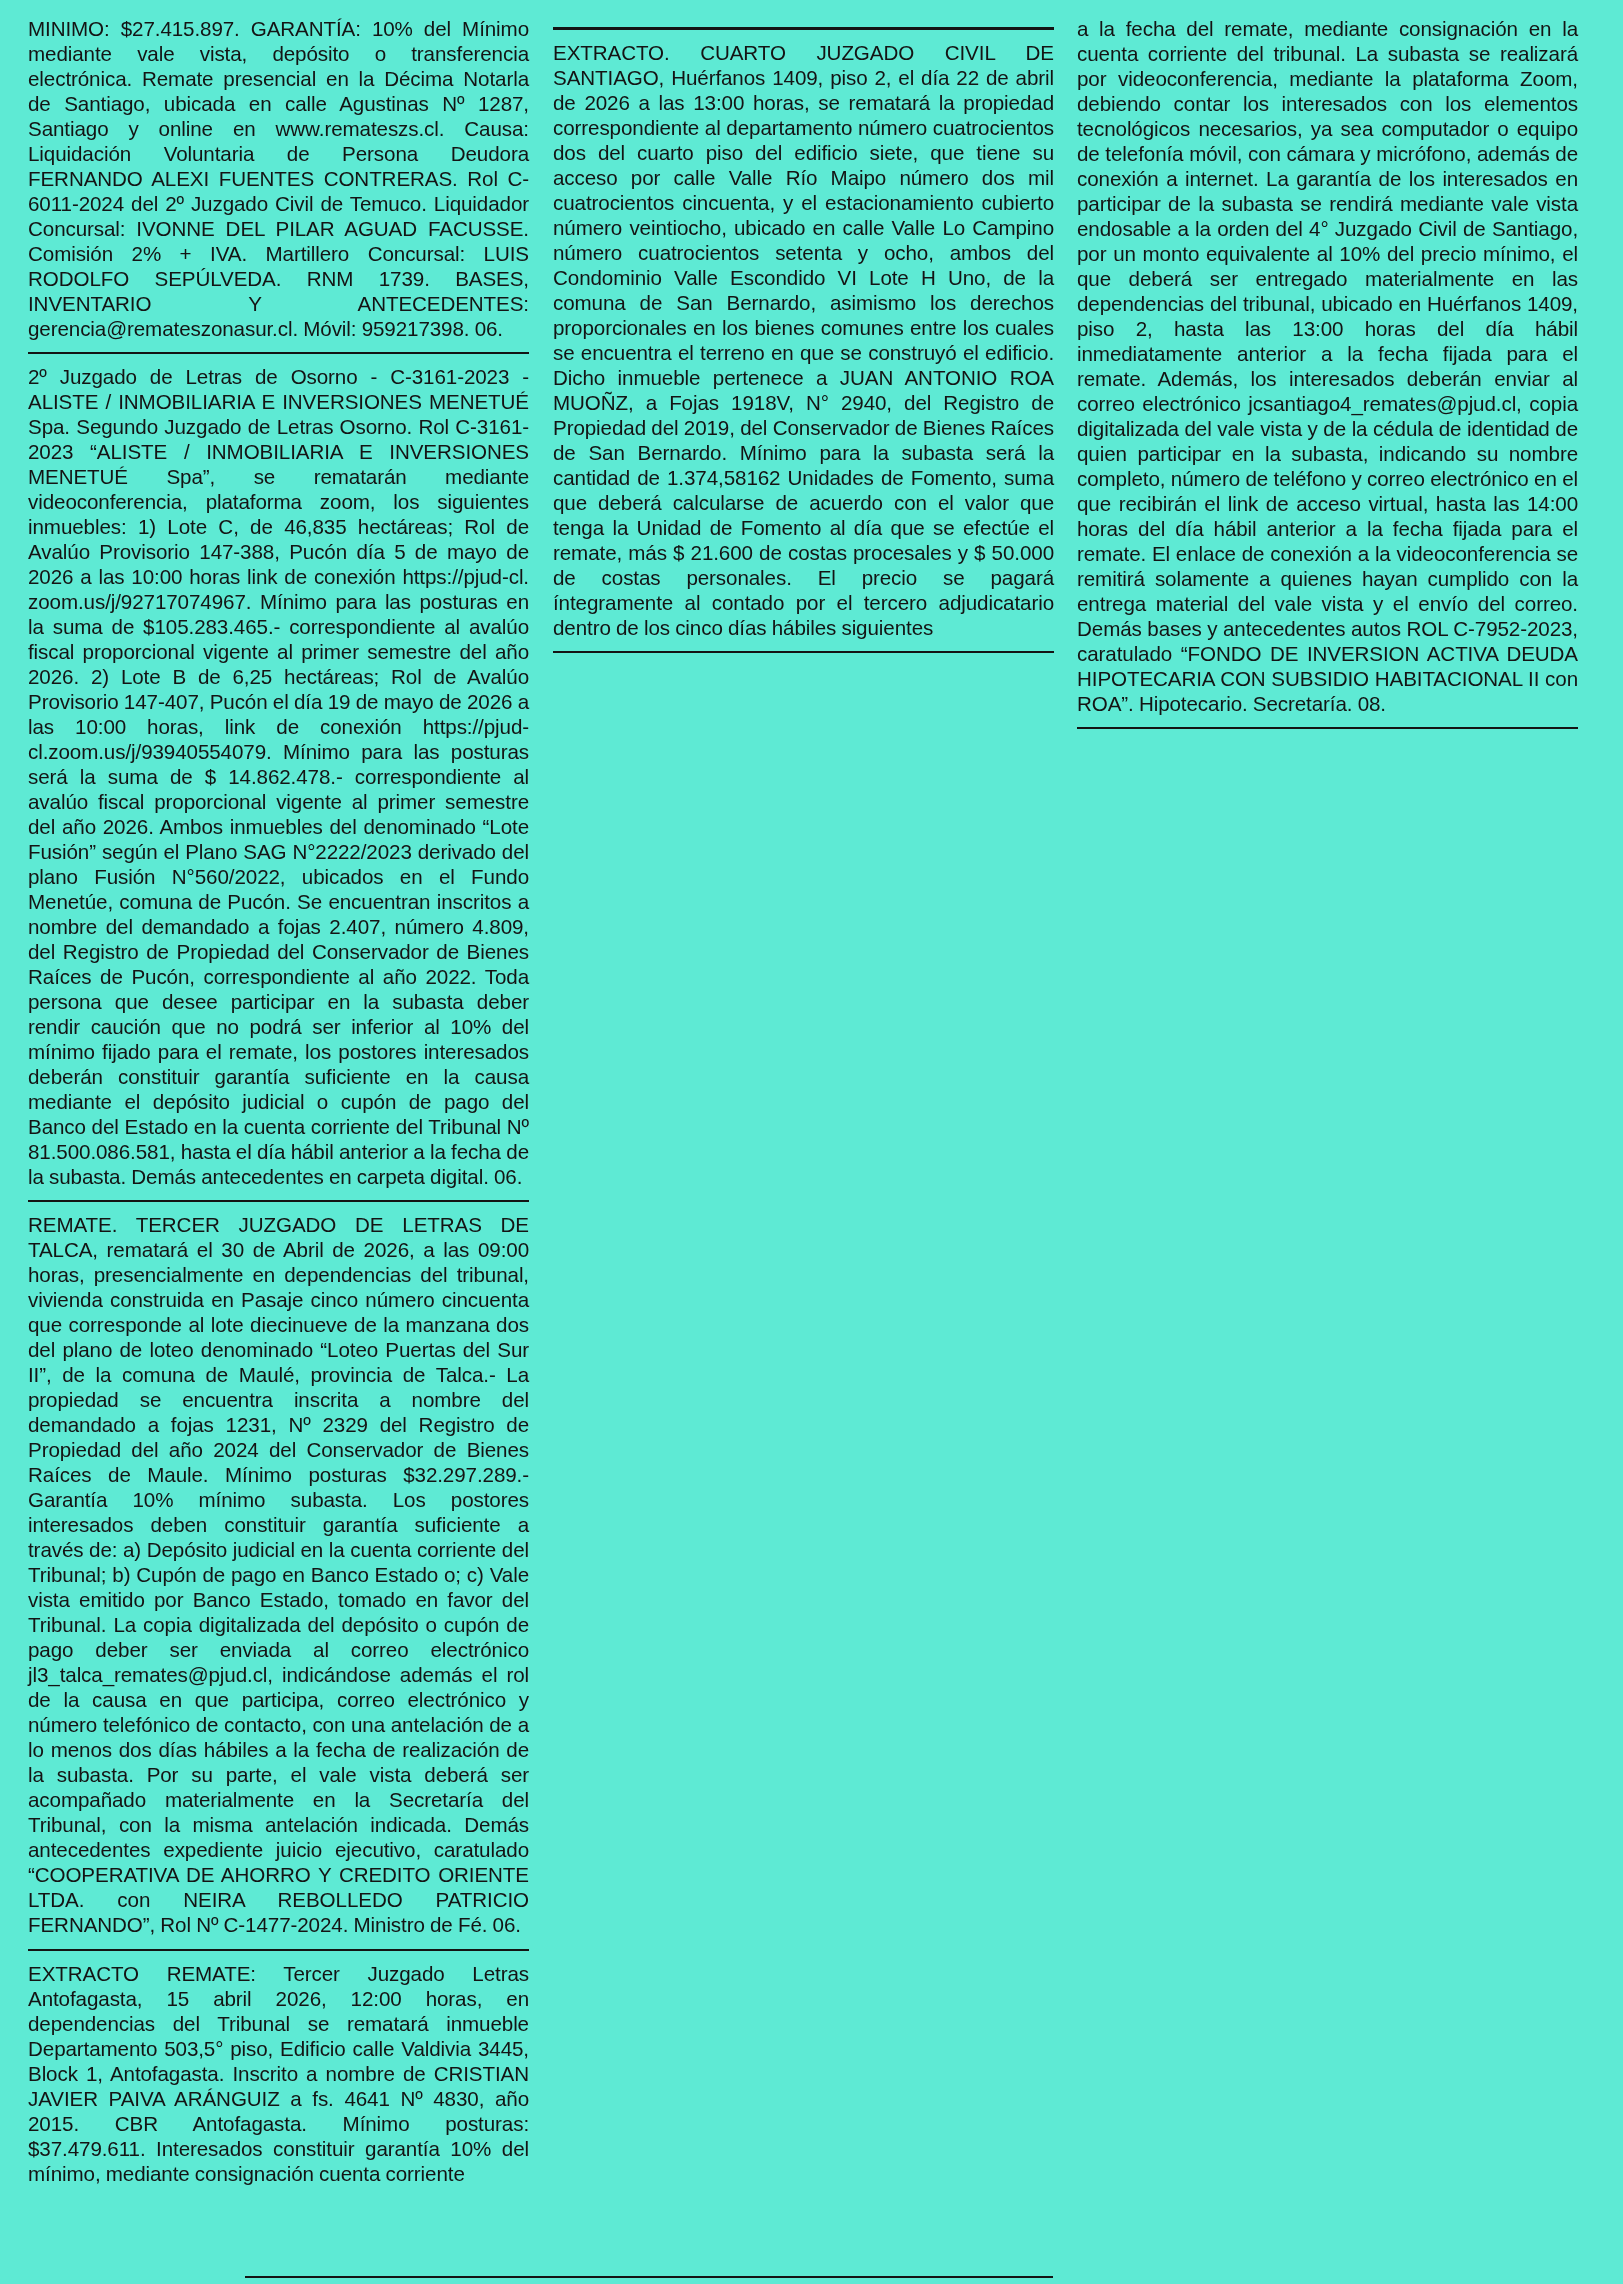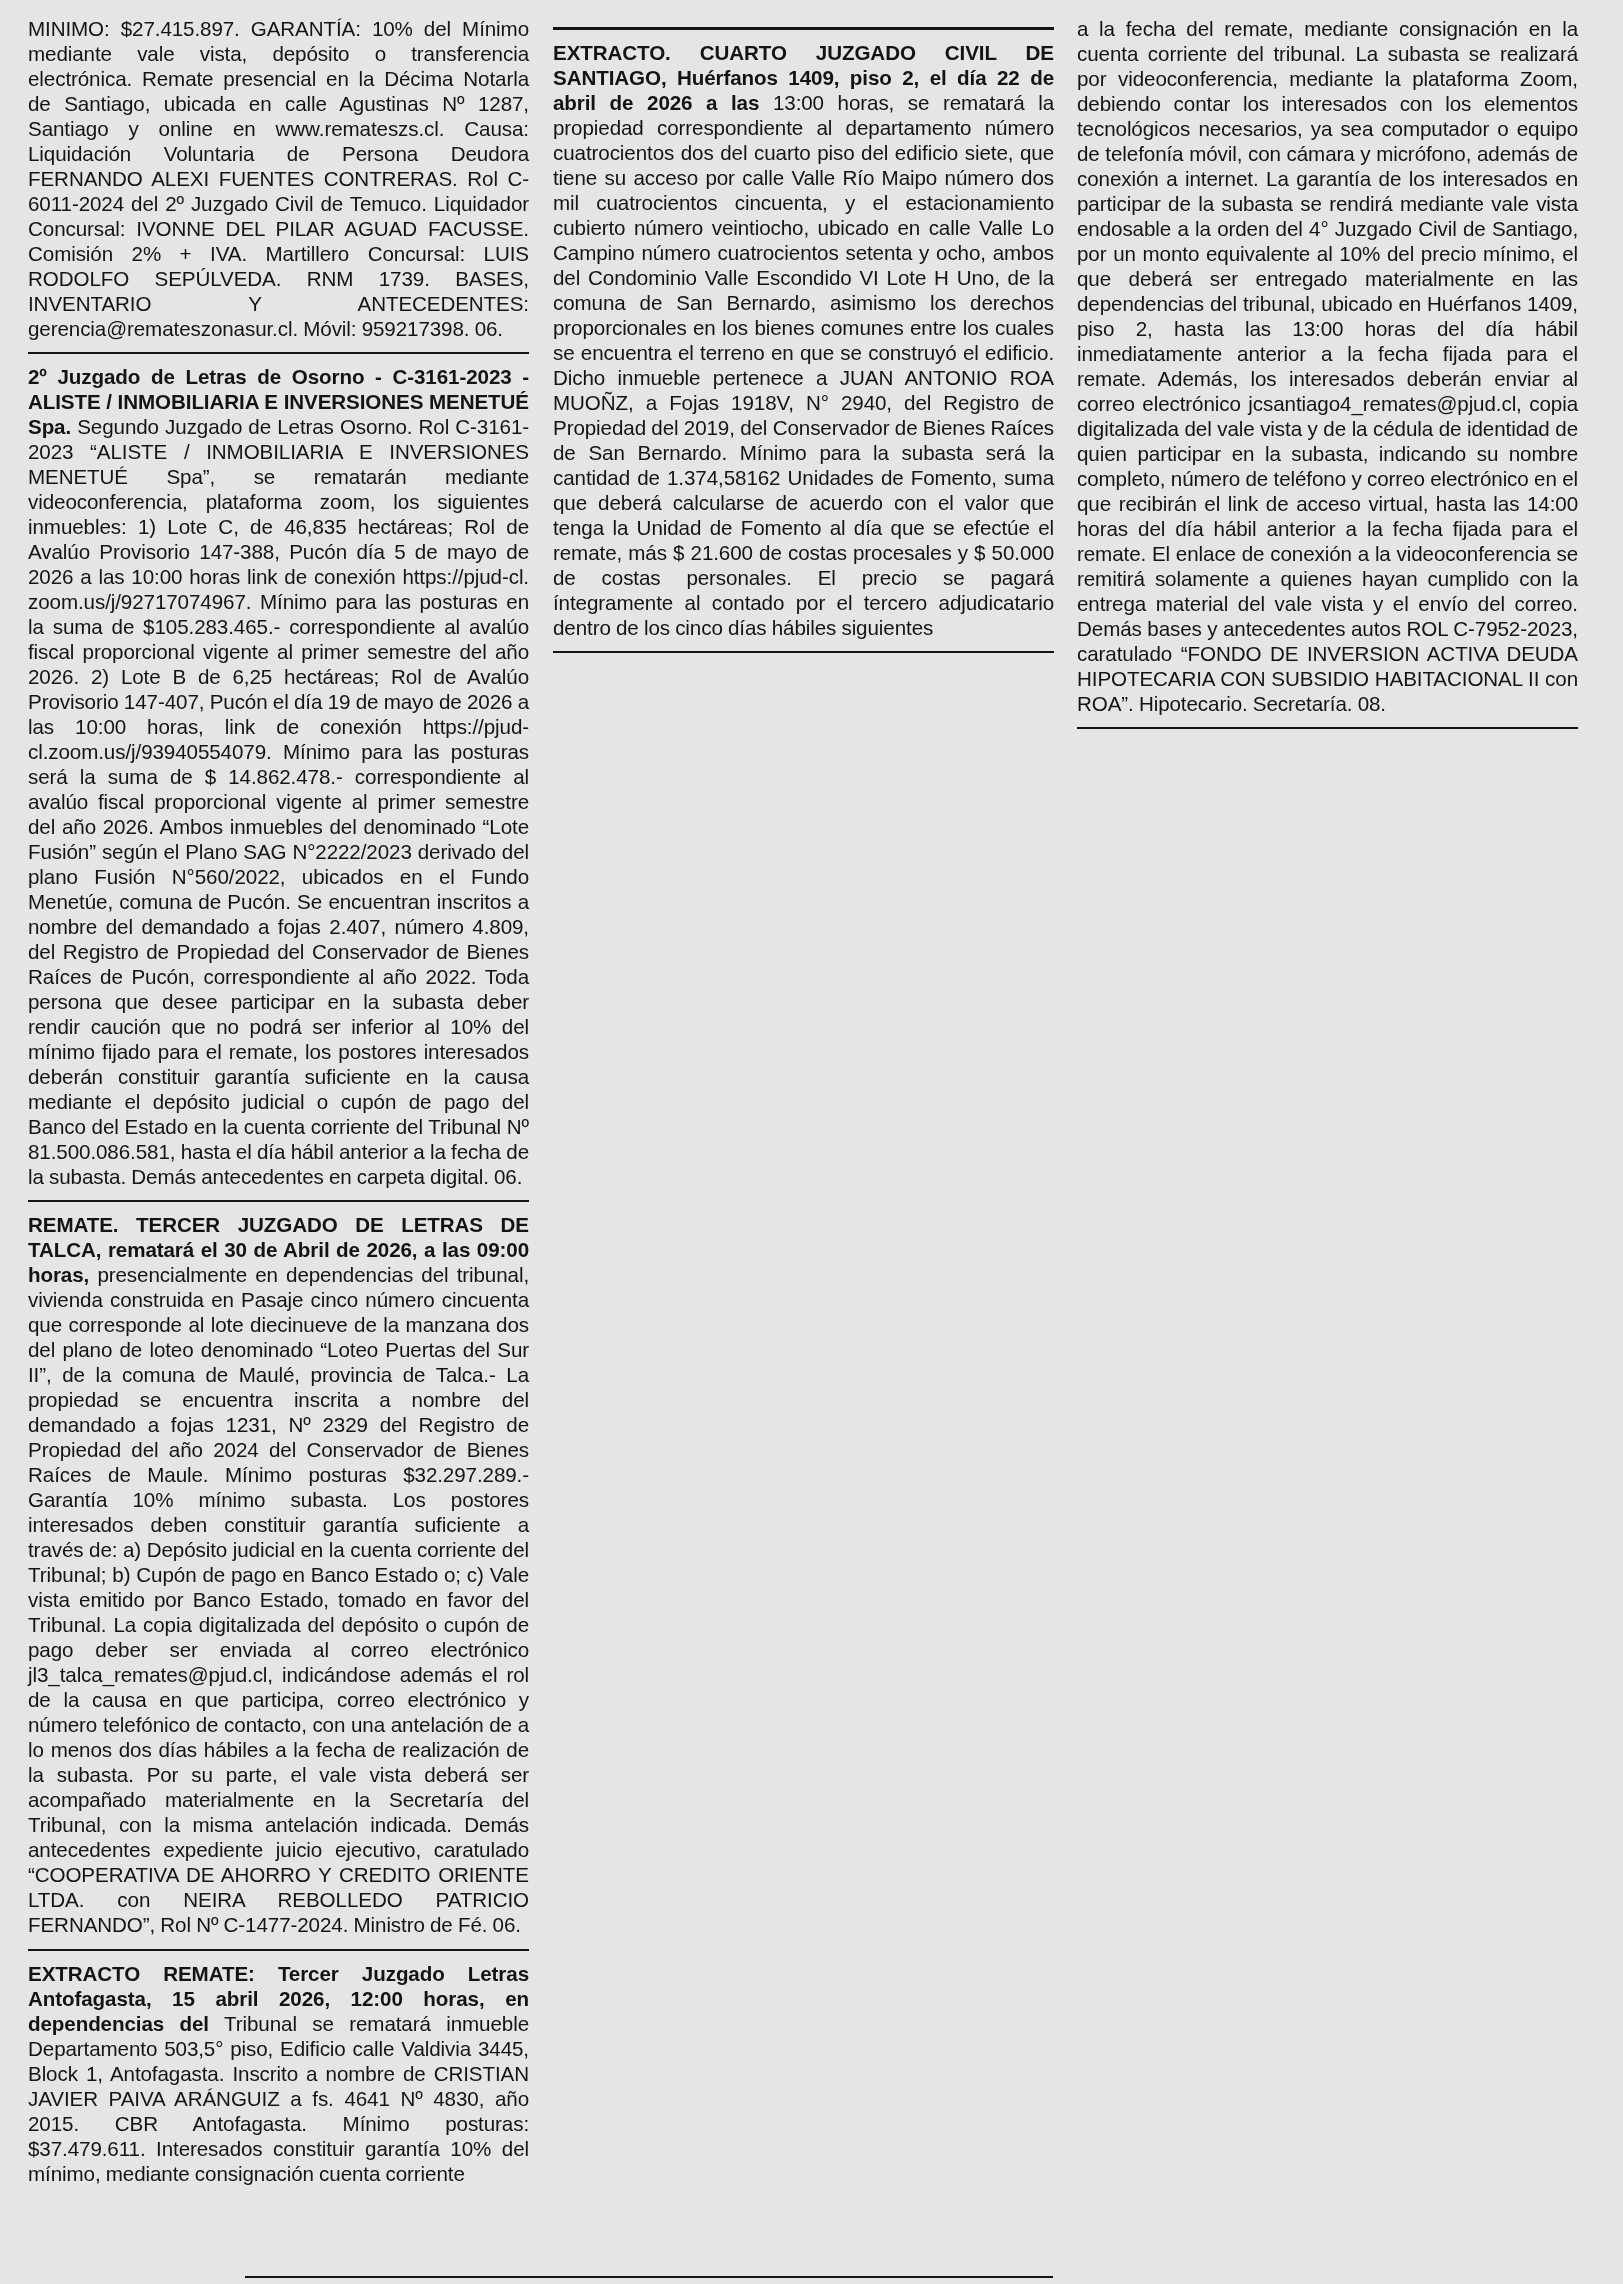--- a/index.html
+++ b/index.html
@@ -1,21 +1,21 @@
 <!DOCTYPE html>
 <html lang="es" style="font-size:11.4px"><head>
 <meta charset="utf-8">
 <style>
   * { margin: 0; padding: 0; box-sizing: border-box; }
   html, body { background: #ffffff; }
   .page {
     position: relative;
     width: 1624px;
     height: 2284px;
-    background: #e5e5e5;
+    background: #5eead4;
     color: #141414;
     font-family: "Liberation Sans", sans-serif;
     overflow: hidden;
   }
   .col {
     position: absolute;
     top: 15.6px;
     width: 501px;
     font-size: 20.6px;
     line-height: 25px;
@@ -24,21 +24,21 @@
   }
   #col-0 { left: 28px; }
   #col-1 { left: 553px; }
   #col-2 { left: 1077px; }
   p.notice {
     text-align: justify;
     hyphens: auto;
     -webkit-hyphens: auto;
     word-spacing: -0.02em;
   }
-  p.notice b { font-weight: bold; margin-top: 12px; }
+  p.notice b { font-weight: normal; margin-top: 12px; }
   .rule {
     border: none;
     border-top: 2.1px solid #141414;
     margin: 11.4px 0 10px 0;
     height: 0;
   }
   .rule.heavy { border-top-width: 3.6px; }
   .bottom-rule {
     position: absolute;
     left: 245px;

